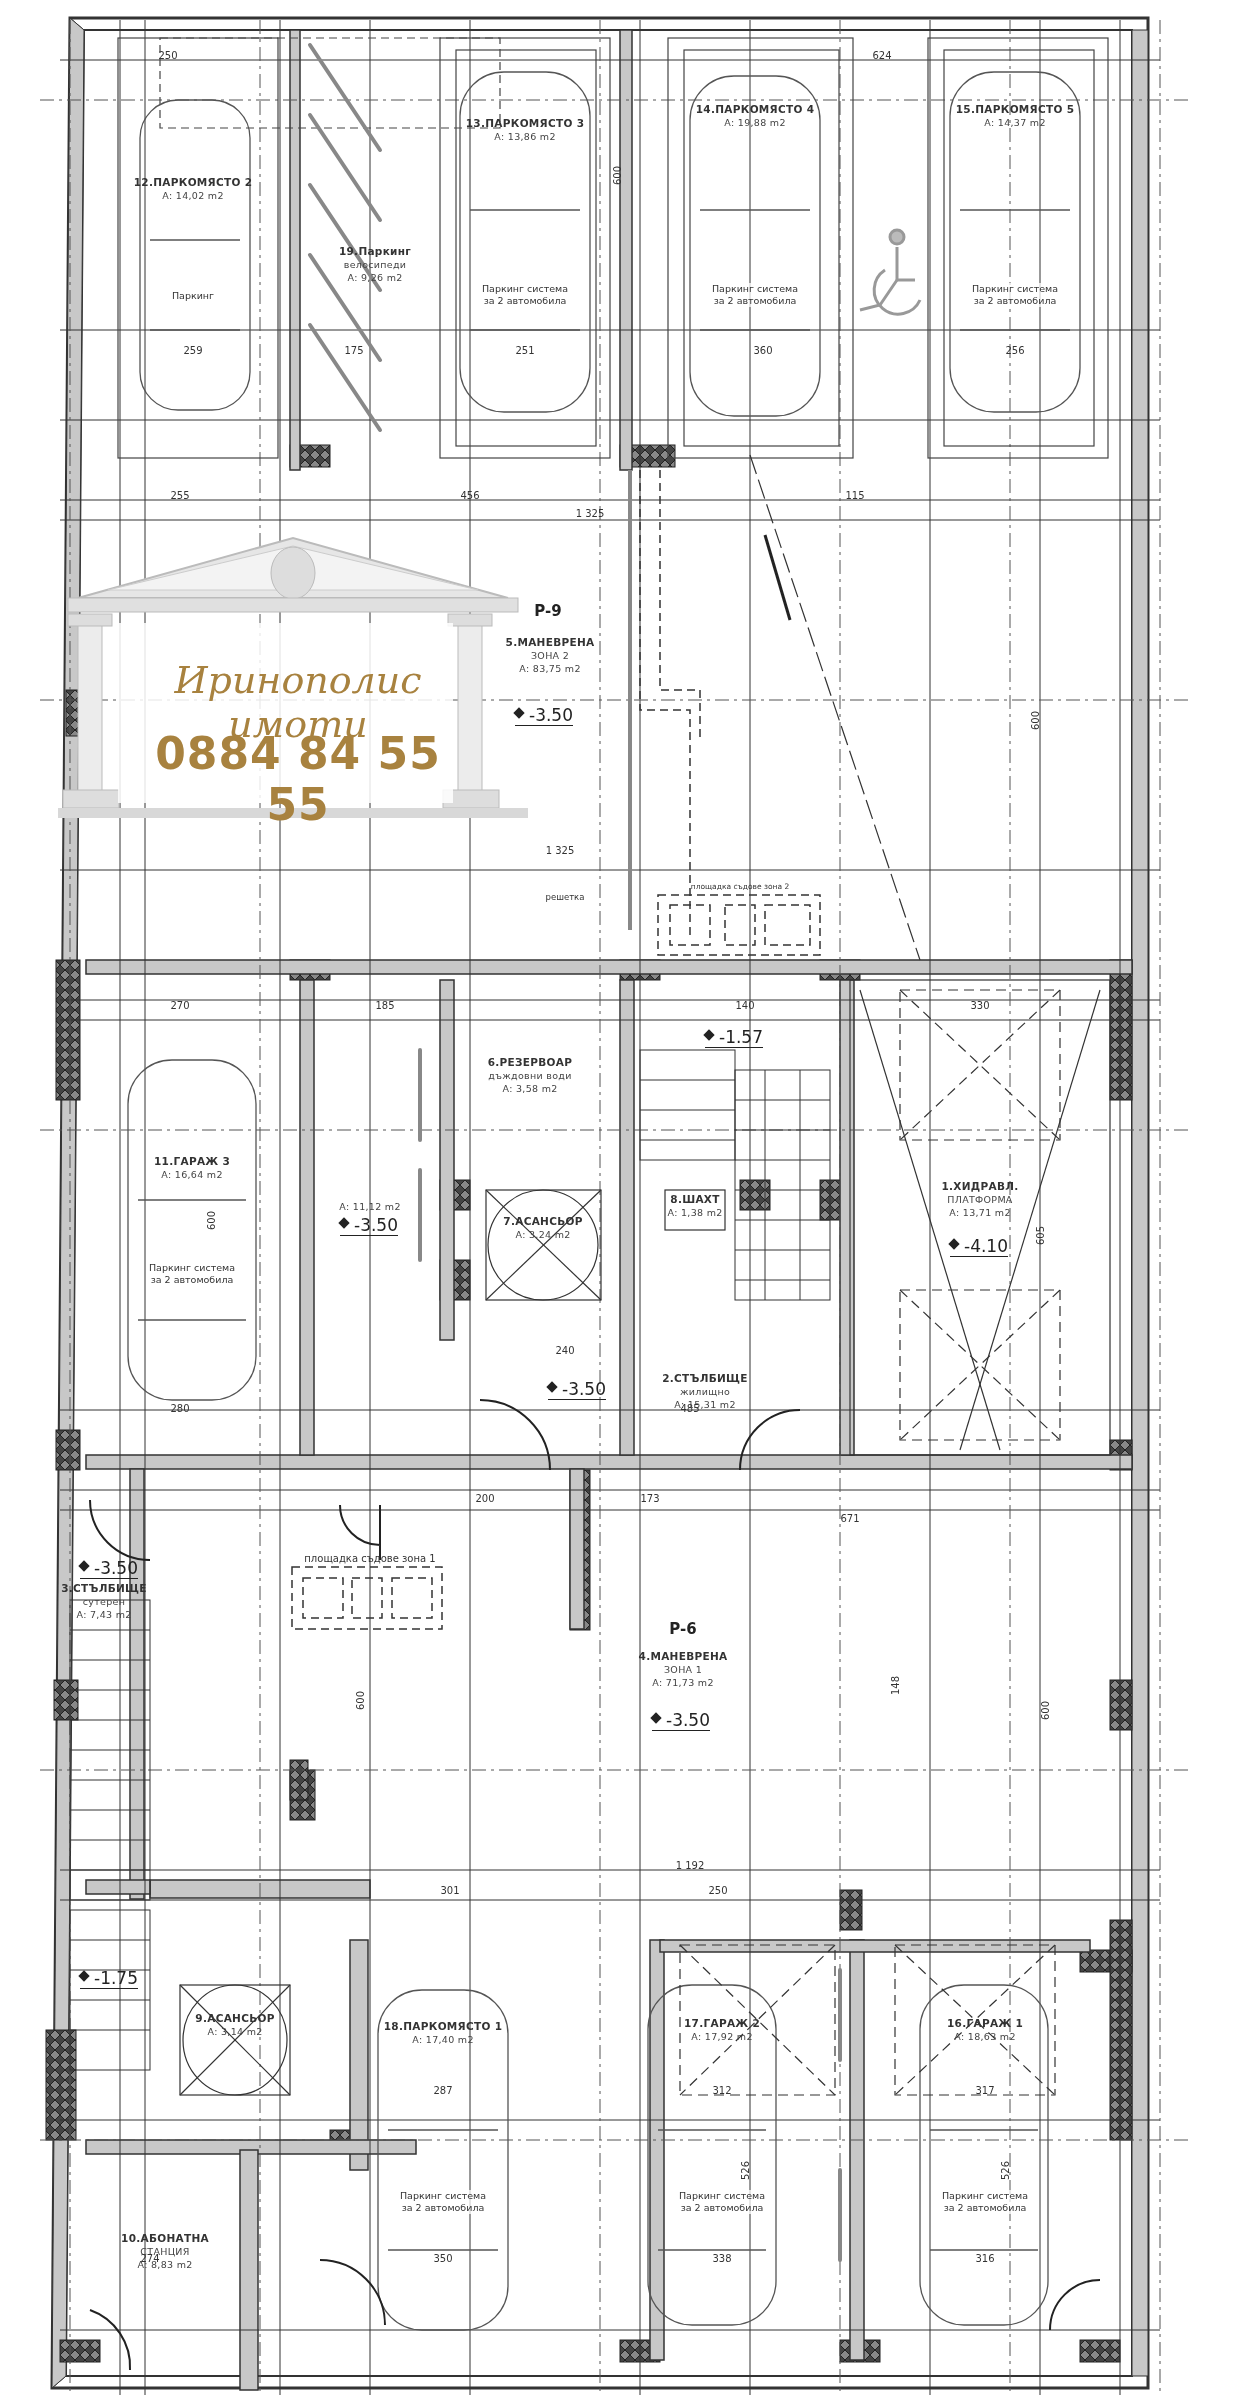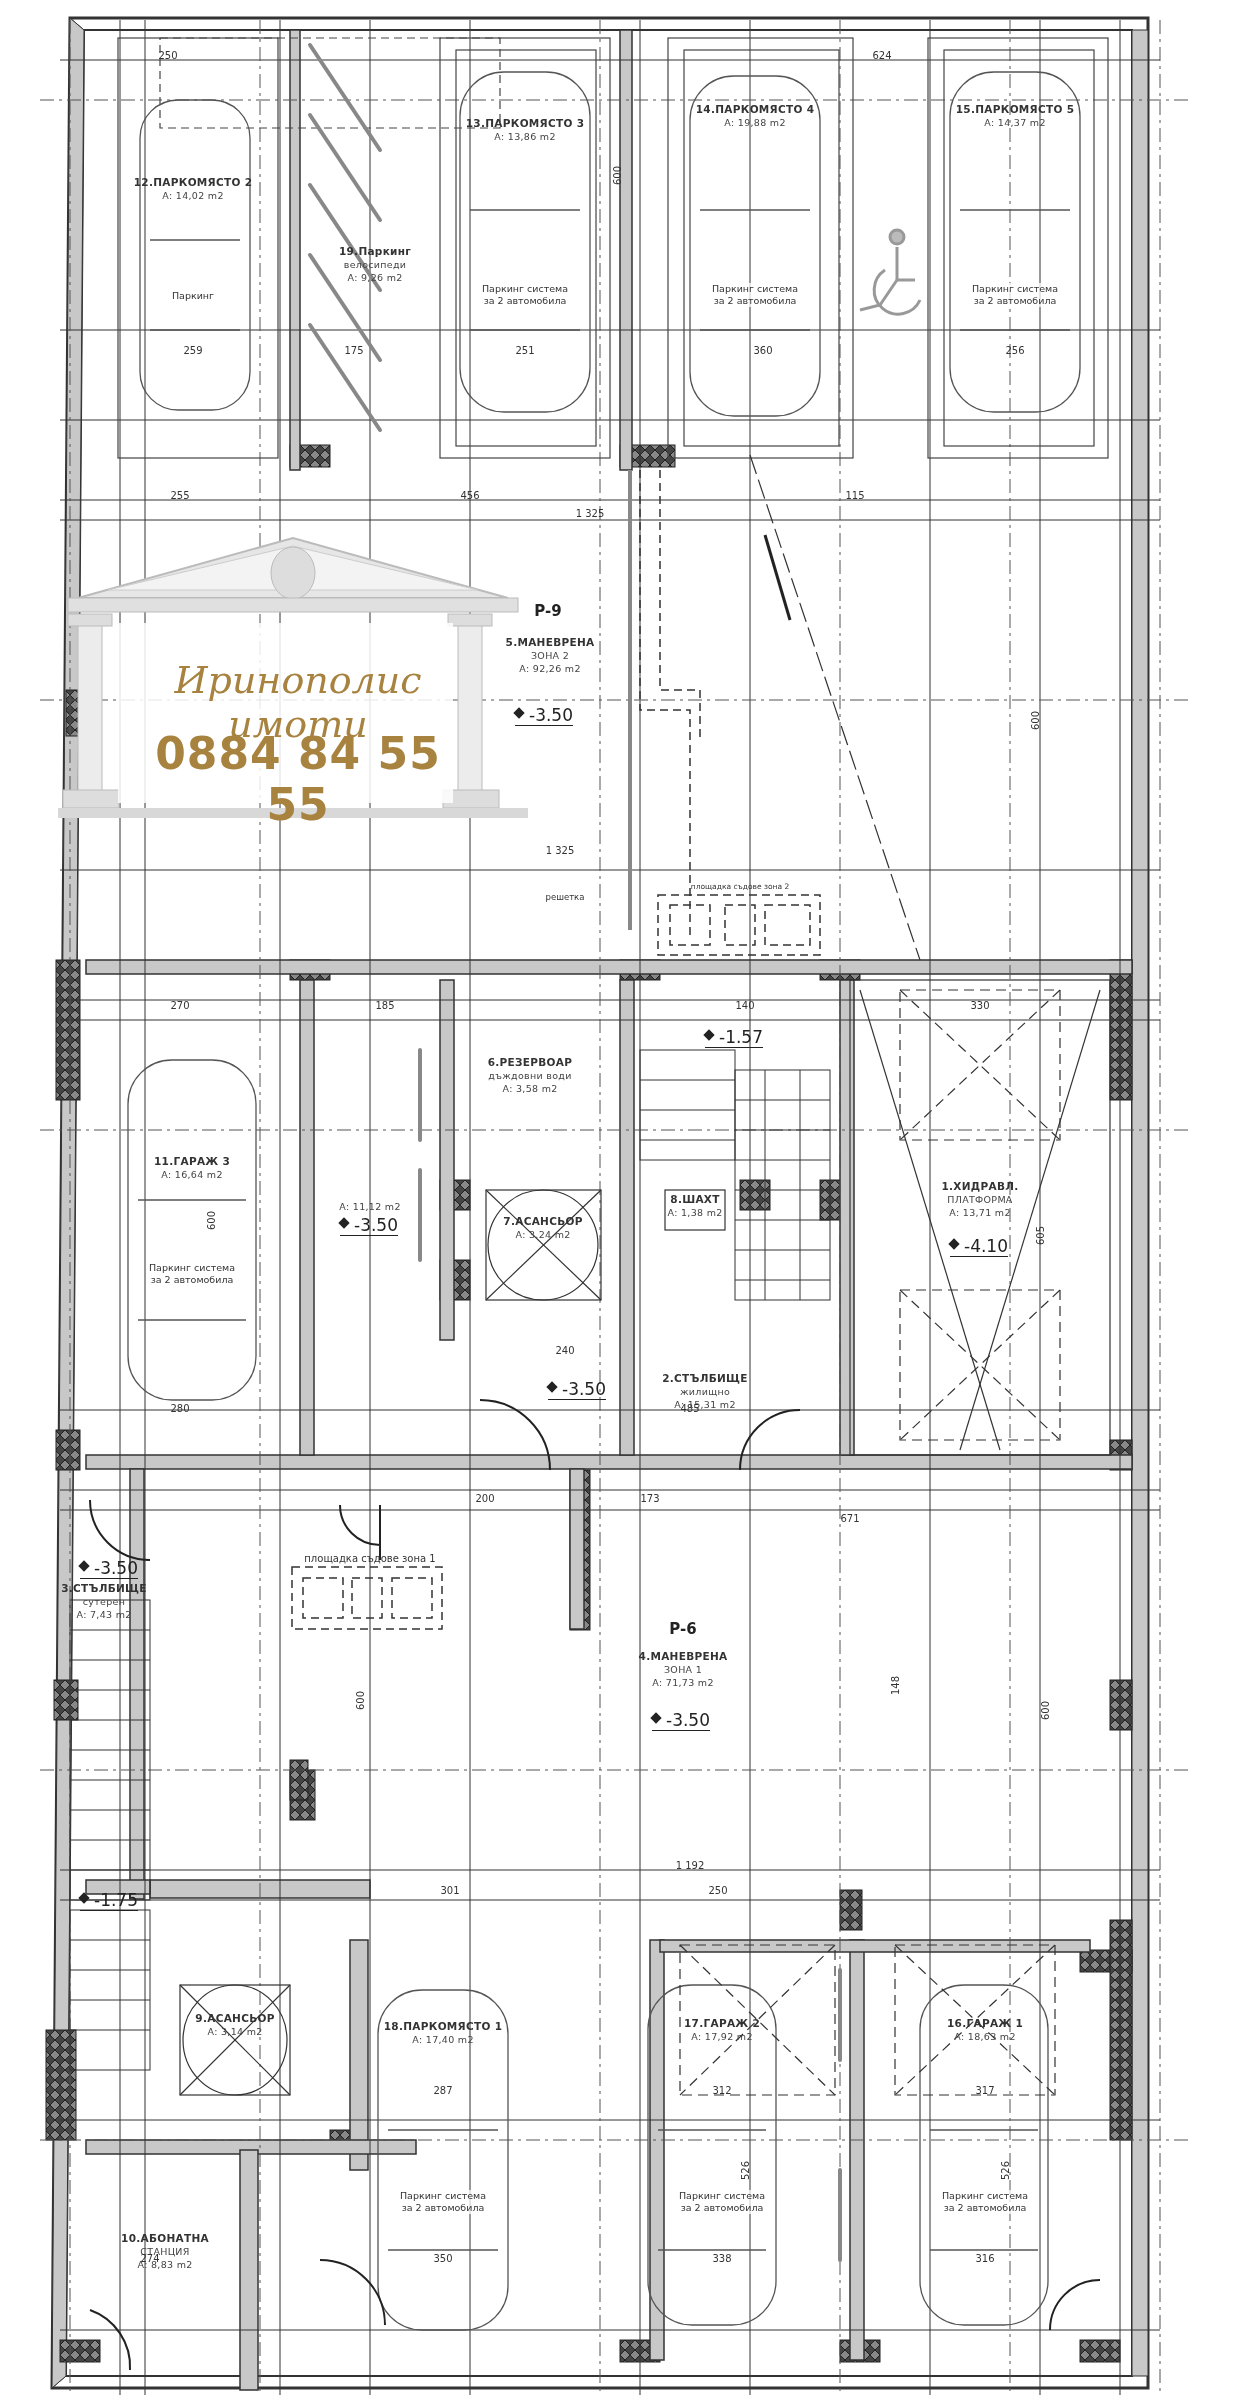--- a/index.html
+++ b/index.html
@@ -344,21 +344,21 @@
   <span class="a">А: 14,37 m2</span>
 </div>
 <div class="car-note" style="left:1015px; top:283px;">
   <span>Паркинг система</span><br>
   <span>за 2 автомобила</span>
 </div>
 
 <div class="lbl" style="left:550px; top:636px;">
   <span class="t">5.МАНЕВРЕНА</span>
   <span class="s">ЗОНА 2</span>
-  <span class="a">А: 92,26 m2</span>
+  <span class="a">А: 83,75 m2</span>
 </div>
 
 <div class="lbl" style="left:192px; top:1155px;">
   <span class="t">11.ГАРАЖ 3</span>
   <span class="a">А: 16,64 m2</span>
 </div>
 <div class="car-note" style="left:192px; top:1262px;">
   <span>Паркинг система</span><br>
   <span>за 2 автомобила</span>
 </div>
@@ -449,21 +449,21 @@
 <div class="dim" style="left:740px; top:882px; font-size:7.5px;">площадка съдове зона 2</div>
 <div class="dim" style="left:370px; top:1553px; font-size:10px;">площадка съдове зона 1</div>
 
 <div class="lvl" style="left:515px; top:705px;">-3.50</div>
 <div class="lvl" style="left:340px; top:1215px;">-3.50</div>
 <div class="lvl" style="left:548px; top:1379px;">-3.50</div>
 <div class="lvl" style="left:80px; top:1558px;">-3.50</div>
 <div class="lvl" style="left:652px; top:1710px;">-3.50</div>
 <div class="lvl" style="left:705px; top:1027px;">-1.57</div>
 <div class="lvl" style="left:950px; top:1236px;">-4.10</div>
-<div class="lvl" style="left:80px; top:1890px;">-1.75</div>
+<div class="lvl" style="left:80px; top:1968px;">-1.75</div>
 
 <div class="dim" style="left:168px; top:50px;">250</div>
 <div class="dim" style="left:882px; top:50px;">624</div>
 <div class="dim" style="left:193px; top:345px;">259</div>
 <div class="dim" style="left:354px; top:345px;">175</div>
 <div class="dim" style="left:525px; top:345px;">251</div>
 <div class="dim" style="left:763px; top:345px;">360</div>
 <div class="dim" style="left:1015px; top:345px;">256</div>
 <div class="dim" style="left:180px; top:490px;">255</div>
 <div class="dim" style="left:470px; top:490px;">456</div>

